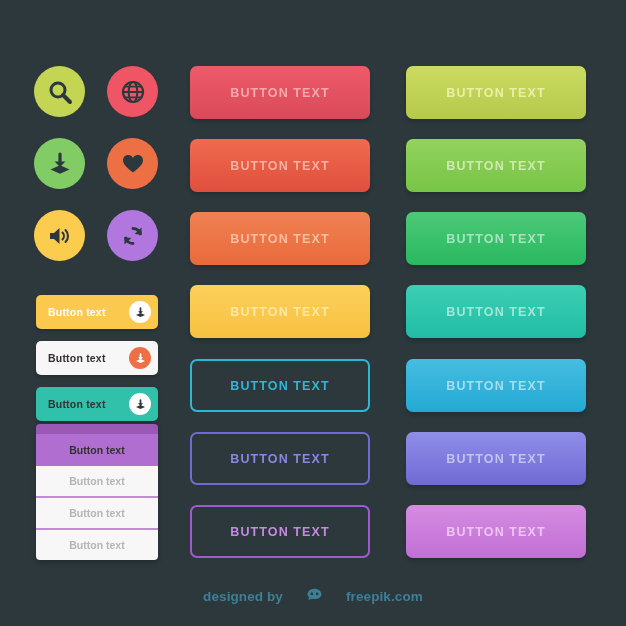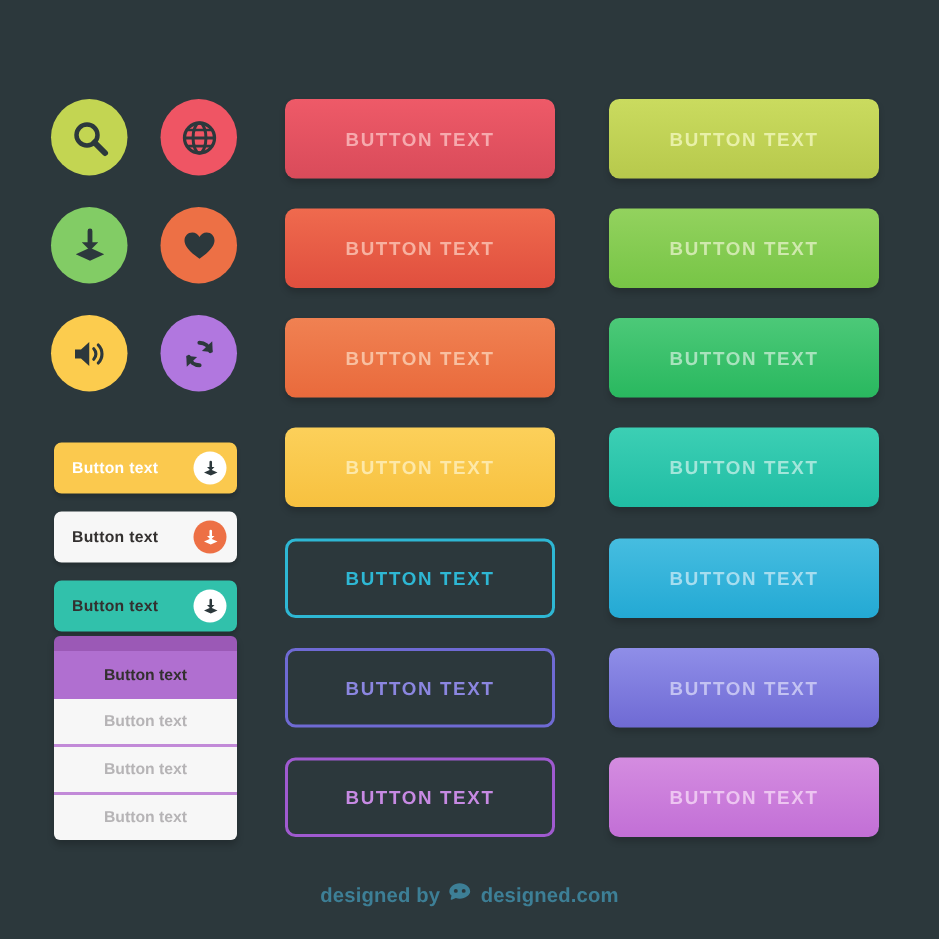--- a/index.html
+++ b/index.html
@@ -60,21 +60,21 @@
     font-size:12.5px; font-weight:bold; letter-spacing:1.1px;
   }
   .pill.filled { box-shadow:0 3px 4px rgba(0,0,0,.17); }
   .pill.outline { background:transparent; border-width:2px; border-style:solid; }
   .col-mid   { left:190px; }
   .col-right { left:406px; }
 
   
   .footer {
     position:absolute; left:0; right:0; top:588px;
-    display:flex; align-items:center; justify-content:center; gap:5px;
+    display:flex; align-items:center; justify-content:center; gap:23px;
     font-size:13.5px; font-weight:bold; color:#3d7f96; letter-spacing:.1px;
   }
   .footer .fp-logo { display:block; }
 </style>
 </head>
 <body>
 
 <div class="icon-grid">
 
   <div class="icon-row">
@@ -240,14 +240,14 @@
 
 <div class="footer">
   <span>designed by</span>
   <span class="fp-logo">
     <svg width="17" height="14" viewBox="0 0 22 18">
       <path d="M11 1 C6 1 2 4.2 2 8.2 C2 9.6 2.7 10.8 3.9 11.6 L3.2 14.6 C3.1 15.1 3.6 15.5 4.1 15.3 L7.6 13.8 C8.7 14.1 9.8 14.3 11 14.3 C16 14.3 20 11.1 20 8.2 C20 4.2 16 1 11 1 Z" fill="#3d7f96"></path>
       <circle cx="7.6" cy="7.6" r="1.7" fill="#2c383c"></circle>
       <circle cx="14.4" cy="7.6" r="1.7" fill="#2c383c"></circle>
     </svg>
   </span>
-  <span>designed.com</span>
+  <span>freepik.com</span>
 </div>
 
 </body></html>

